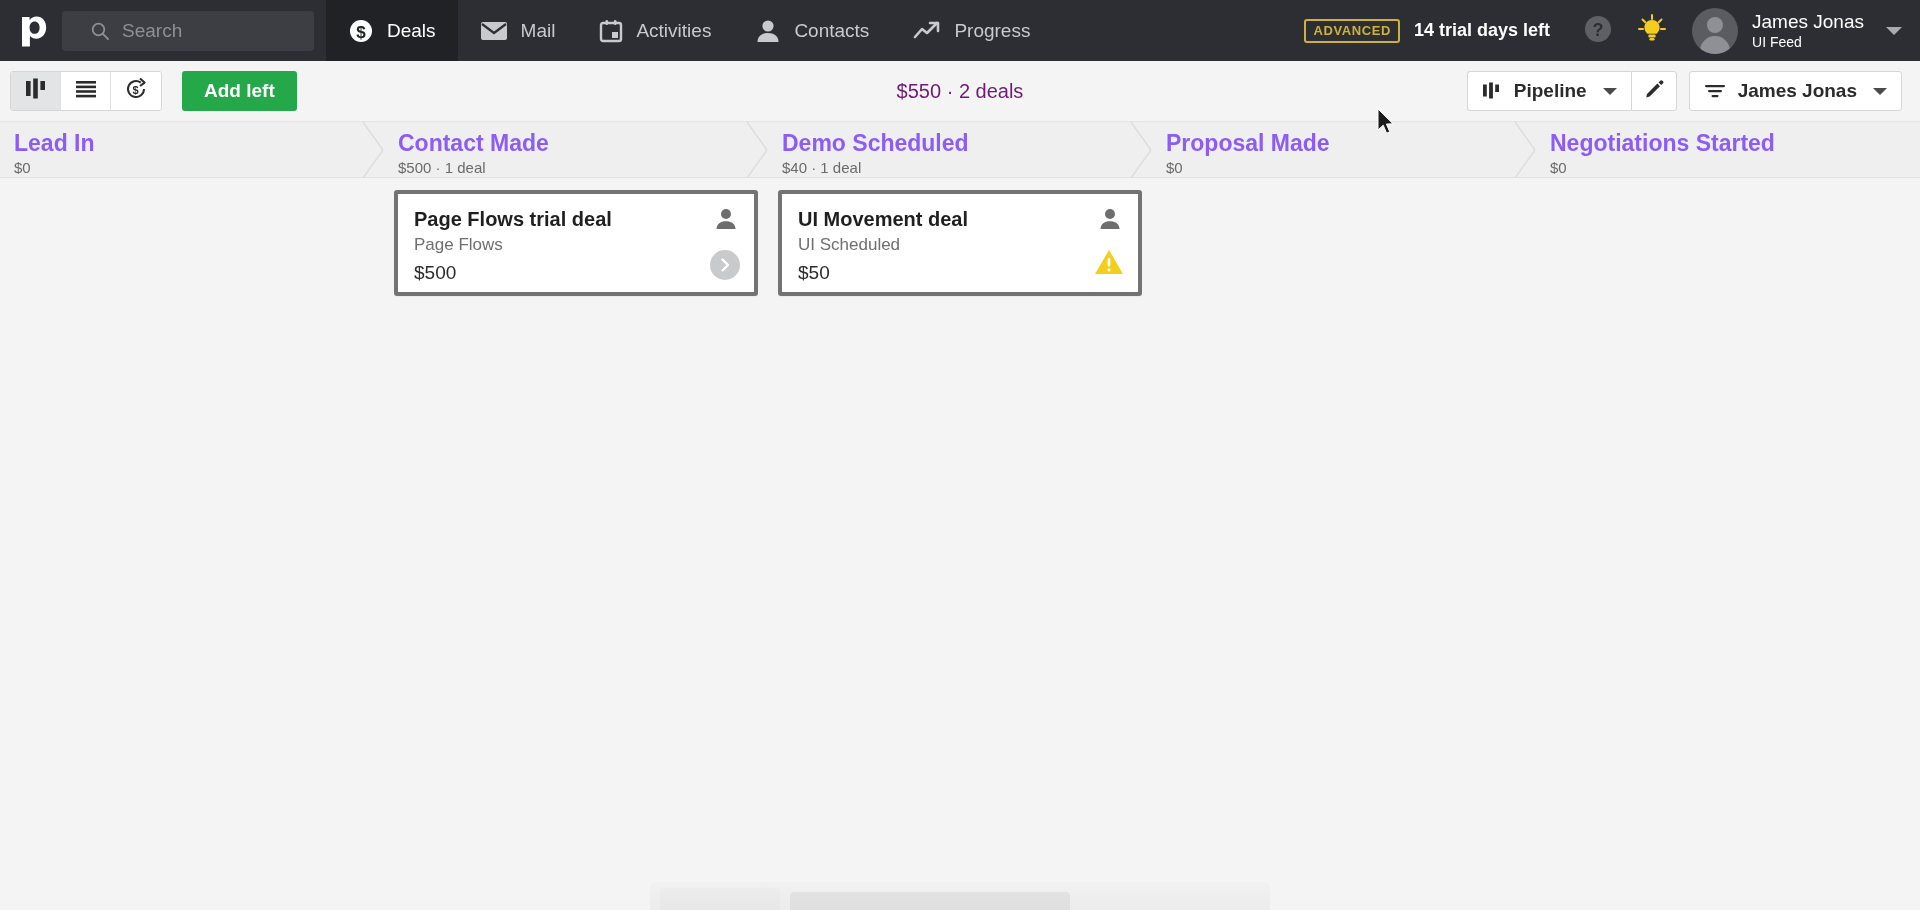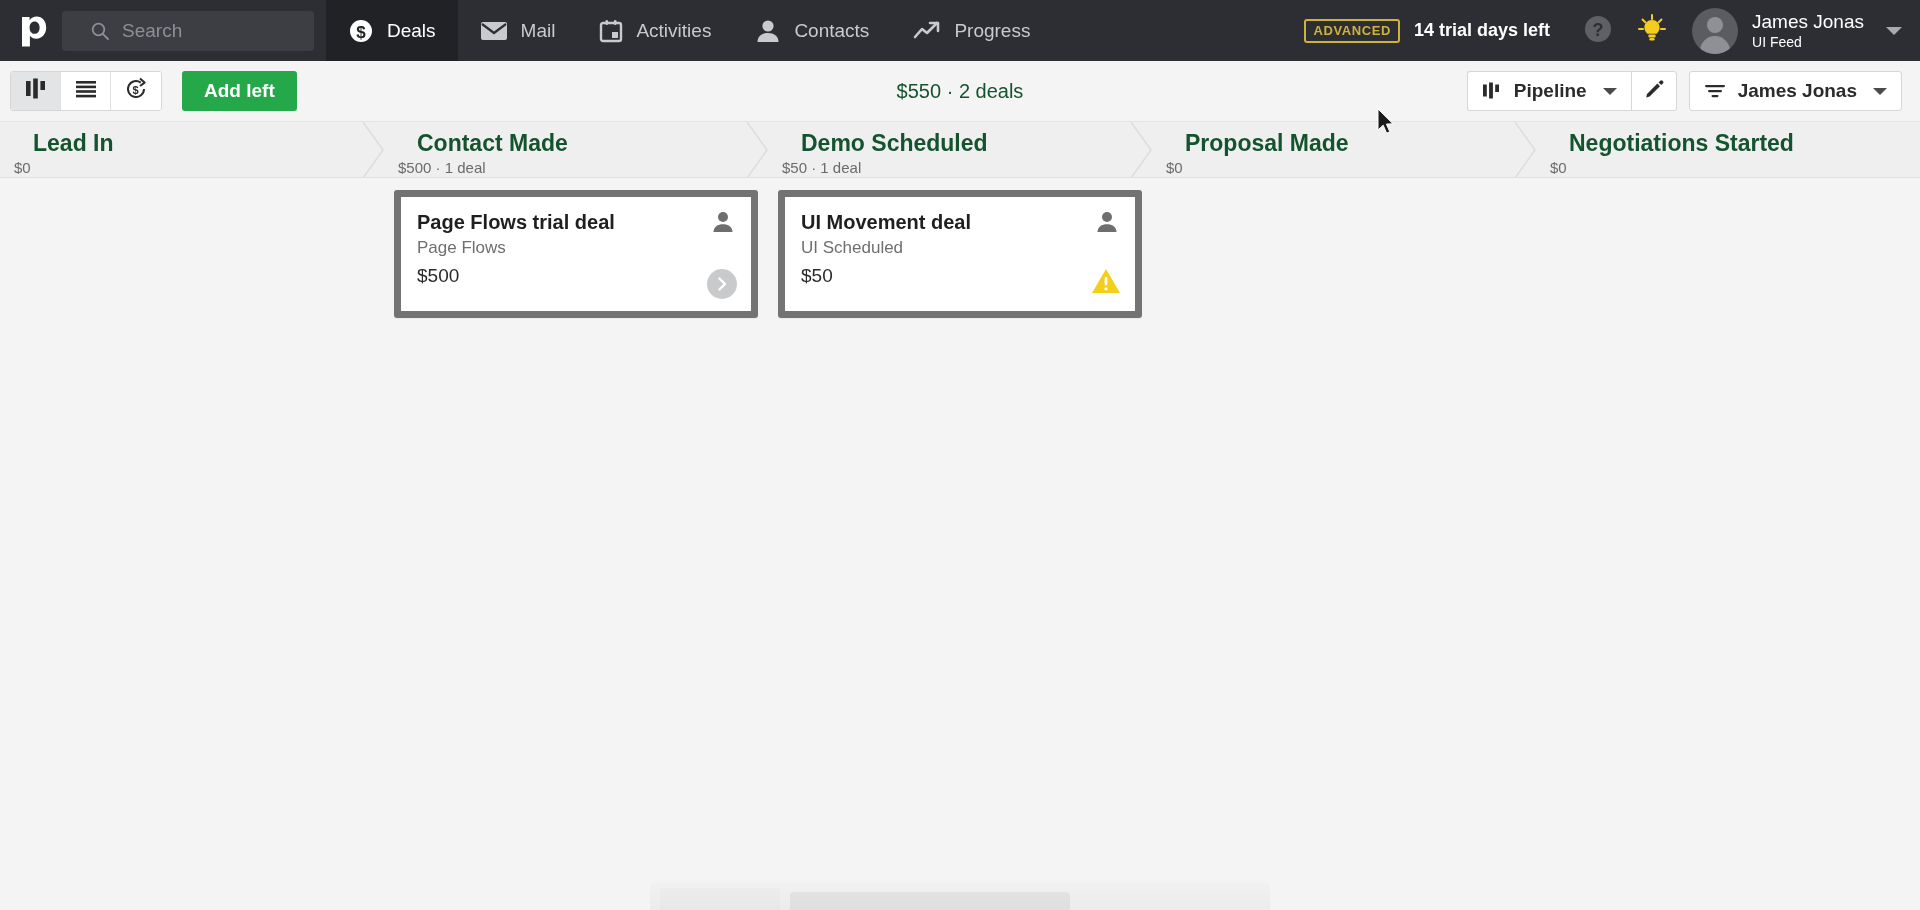--- a/index.html
+++ b/index.html
@@ -164,21 +164,21 @@
     font-family: "Liberation Sans", sans-serif;
     padding: 0 22px;
     cursor: pointer;
   }
 
   .summary {
     position: absolute;
     left: 0; right: 0;
     text-align: center;
     font-size: 20px;
-    color: #14532d;
+    color: #701a75;
     pointer-events: none;
   }
 
   .right-tools { margin-left: auto; display: flex; align-items: center; position: relative; z-index: 2; padding-left: 37px; }
   .btn-outline {
     display: flex; align-items: center;
     height: 40px;
     background: #fff;
     border: 1px solid #d6d6d6;
     border-radius: 3px;
@@ -221,24 +221,23 @@
   }
   .stage-head {
     flex: 1 1 0;
     position: relative;
     padding: 6px 0 0 14px;
     overflow: hidden;
   }
   .stage-head .title {
     font-size: 23px;
     font-weight: bold;
-    color: #14532d;
+    color: #8b5cf6;
     line-height: 30px;
     white-space: nowrap;
-    margin-left: 19px;
   }
   .stage-head .sub {
     font-size: 15px;
     color: #6b6b6b;
     line-height: 20px;
   }
   .stage-head .divider {
     position: absolute;
     right: 0; top: 0;
     width: 22px; height: 56px;
@@ -250,23 +249,23 @@
     background: #f4f4f4;
   }
   .column {
     flex: 1 1 0;
     padding: 12px 10px 0 10px;
     min-width: 0;
   }
 
   .deal-card {
     background: #ffffff;
-    border: 7px solid #737373;
+    border: 4px solid #737373;
     border-radius: 3px;
-    padding: 12px 14px 20px 16px;
+    padding: 12px 14px 4px 16px;
     position: relative;
     min-height: 100px;
     cursor: pointer;
     box-shadow: 0 1px 1px rgba(0,0,0,0.04);
   }
   .deal-title {
     font-size: 20px;
     font-weight: bold;
     color: #1f1f1f;
     line-height: 26px;
@@ -528,21 +527,21 @@
   <div class="stage-head">
     <div class="title">Contact Made</div>
     <div class="sub">$500 · 1 deal</div>
     <svg class="divider" viewBox="0 0 22 56" preserveAspectRatio="none">
       <path d="M1 0 L21 28 L1 56" fill="none" stroke="#dcdcdc" stroke-width="1.4"></path>
     </svg>
   </div>
 
   <div class="stage-head">
     <div class="title">Demo Scheduled</div>
-    <div class="sub">$50 · 1 deal</div>
+    <div class="sub">$40 · 1 deal</div>
     <svg class="divider" viewBox="0 0 22 56" preserveAspectRatio="none">
       <path d="M1 0 L21 28 L1 56" fill="none" stroke="#dcdcdc" stroke-width="1.4"></path>
     </svg>
   </div>
 
   <div class="stage-head">
     <div class="title">Proposal Made</div>
     <div class="sub">$0</div>
     <svg class="divider" viewBox="0 0 22 56" preserveAspectRatio="none">
       <path d="M1 0 L21 28 L1 56" fill="none" stroke="#dcdcdc" stroke-width="1.4"></path>

